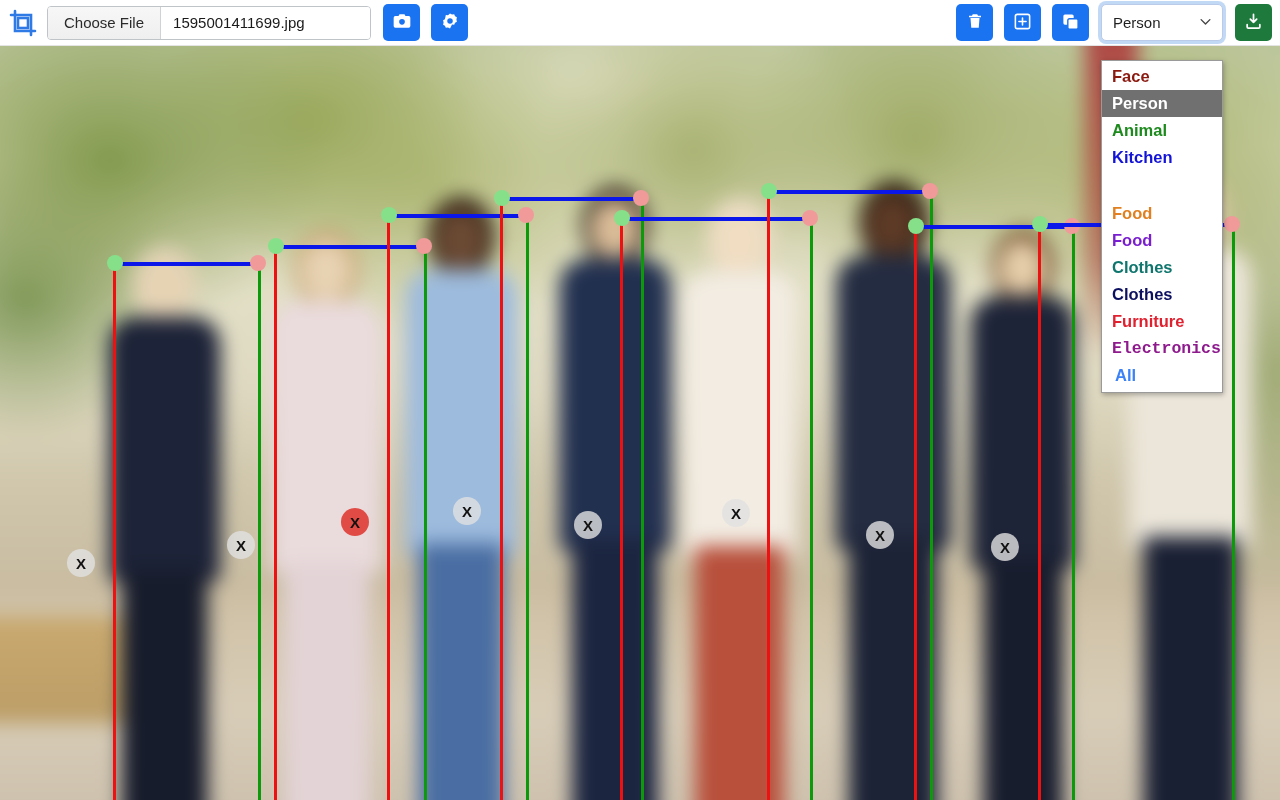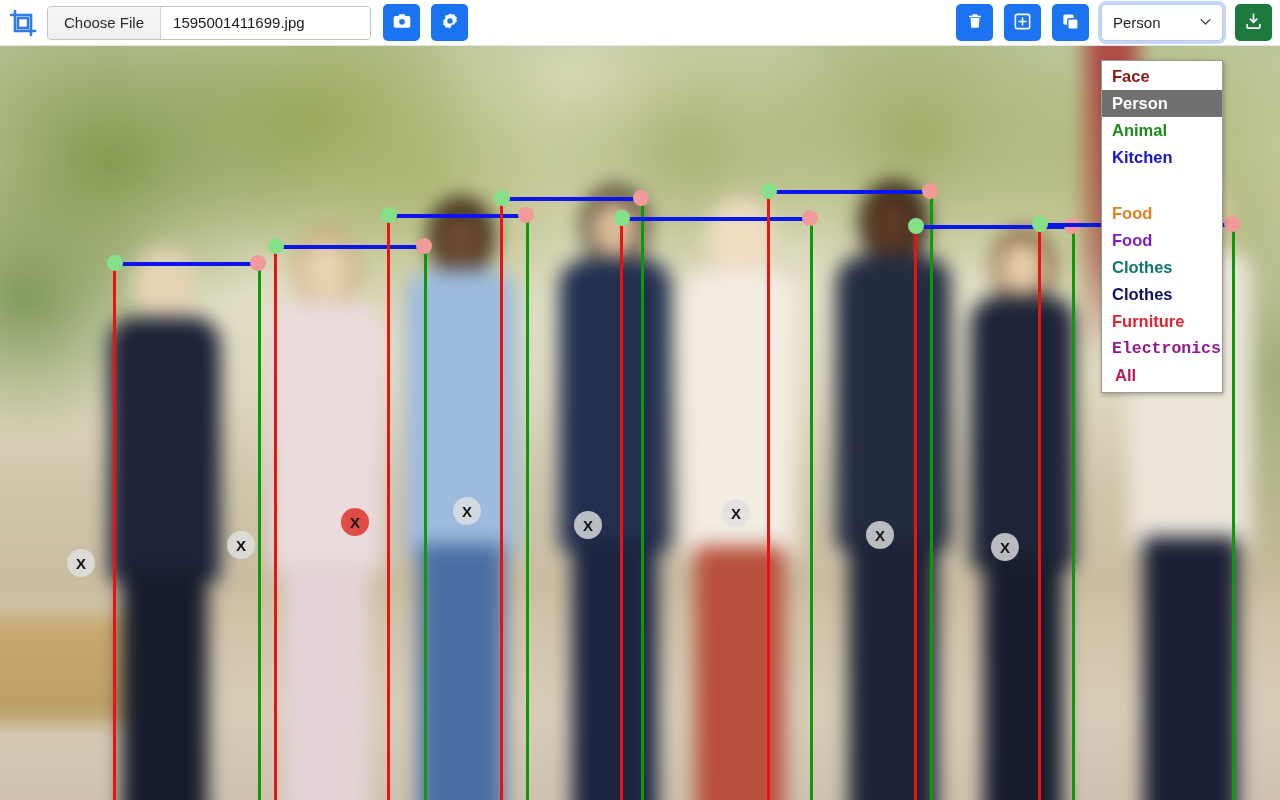--- a/index.html
+++ b/index.html
@@ -263,21 +263,21 @@
         <div class="opt" style="color: rgb(139, 26, 16);">Face</div>
         <div class="opt selected" style="color: rgb(255, 255, 255);">Person</div>
         <div class="opt" style="color: rgb(29, 138, 29);">Animal</div>
         <div class="opt" style="color: rgb(20, 20, 216);">Kitchen</div>
         <div class="opt" style="color: rgb(224, 128, 32); margin-top: 29px;">Food</div>
         <div class="opt" style="color: rgb(122, 31, 208);">Food</div>
         <div class="opt" style="color: #0f766e;">Clothes</div>
         <div class="opt" style="color: rgb(13, 16, 96);">Clothes</div>
         <div class="opt" style="color: rgb(224, 34, 48);">Furniture</div>
         <div class="opt" style="color: rgb(142, 26, 142); font-family: Liberation Mono, monospace;">Electronics</div>
-        <div class="opt" style="color: #be185d; padding-left: 13px;">All</div>
+        <div class="opt" style="color: #3b82f6; padding-left: 13px;">All</div>
       </div>
   </div>
 
   <button class="tb-btn tb-green gap-l">
     <span>
       <svg width="19" height="19" viewBox="0 0 24 24">
         <path d="M12 3v10m0 0l-4-4m4 4l4-4" fill="none" stroke="#fff" stroke-width="2.2" stroke-linecap="round" stroke-linejoin="round"></path>
         <path d="M4 16v3a1.5 1.5 0 0 0 1.5 1.5h13A1.5 1.5 0 0 0 20 19v-3" fill="none" stroke="#fff" stroke-width="2.2" stroke-linecap="round"></path>
       </svg>
     </span>

